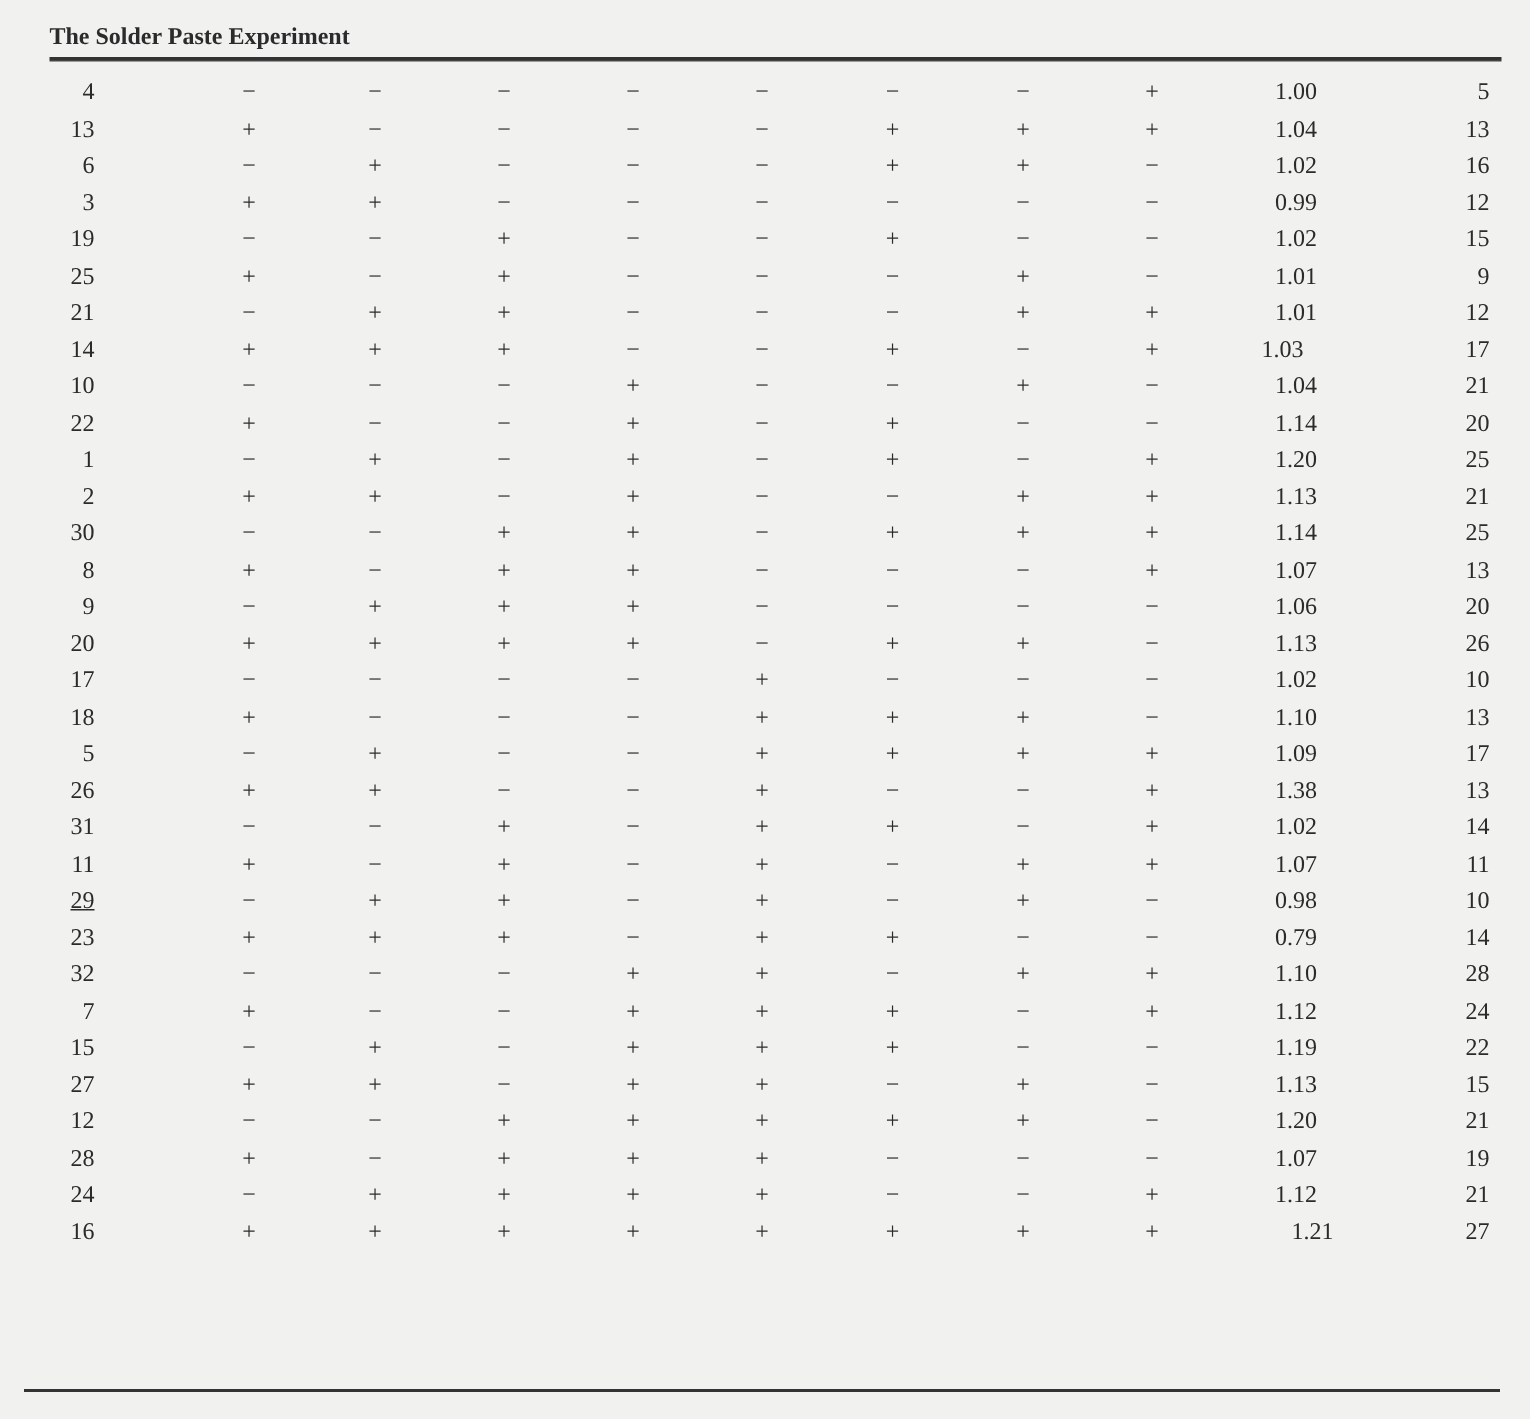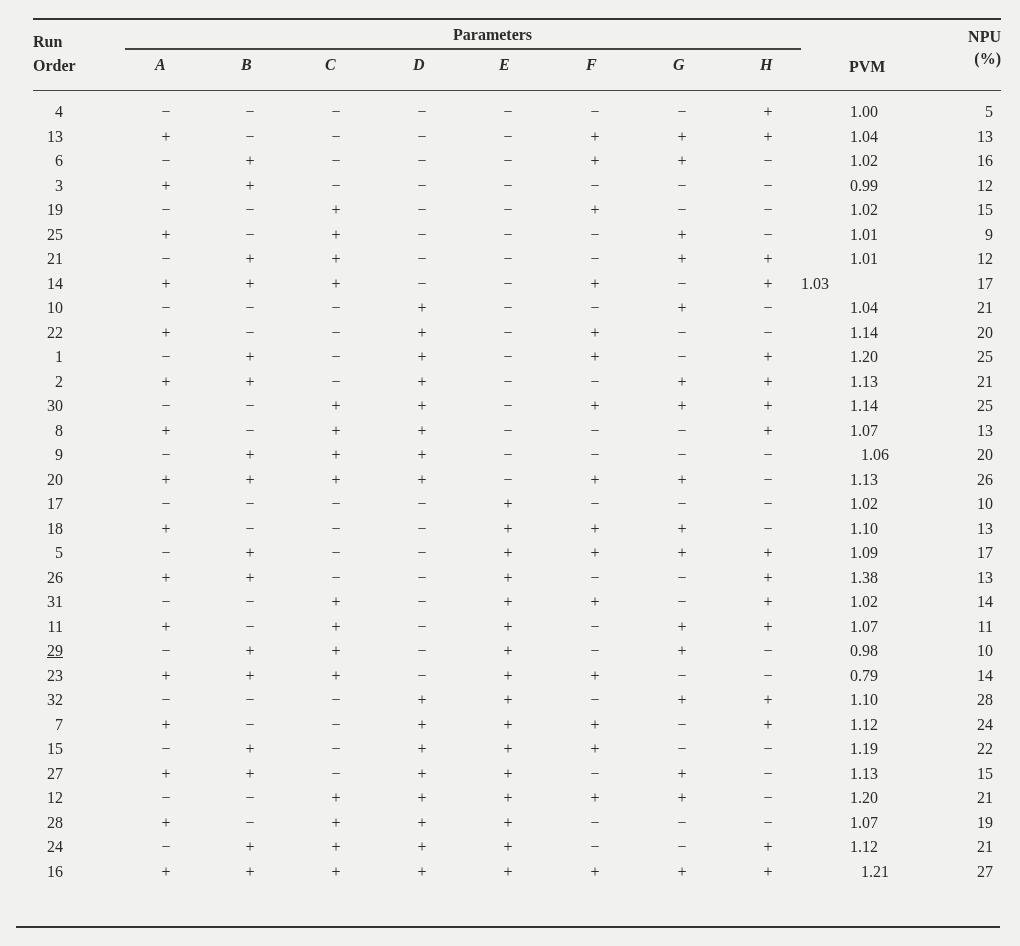--- a/index.html
+++ b/index.html
@@ -30,43 +30,23 @@
     .hdr-pvm { position: absolute; left: 816px; top: 38px; font-weight: bold; font-size: 16px; }
     .hdr-npu { position: absolute; left: 920px; top: 6px; font-weight: bold; font-size: 16px; text-align: right; line-height: 22px; width: 48px; }
     .cell { position: absolute; font-size: 16px; }
     .rows { position: relative; height: 790px; }
     .bottom-rule { position: absolute; left: 16px; top: 926px; width: 984px; height: 2px; background: #333; }
   </style>
 </head>
 <body>
 
 <div class="page">
+  <div class="caption">The Solder Paste Experiment</div>
   <div class="rule-thick" style="margin-top:4px;"></div>
 
-  <div class="hdr-wrap">
-    <div class="hdr-run">
-      <div>Run</div>
-      <div>Order</div>
-    </div>
-    <div class="hdr-params">Parameters</div>
-    <div class="hdr-params-rule"></div>
-    <div class="hdr-col" style="left:122px">A</div>
-    <div class="hdr-col" style="left:208px">B</div>
-    <div class="hdr-col" style="left:292px">C</div>
-    <div class="hdr-col" style="left:380px">D</div>
-    <div class="hdr-col" style="left:466px">E</div>
-    <div class="hdr-col" style="left:553px">F</div>
-    <div class="hdr-col" style="left:640px">G</div>
-    <div class="hdr-col" style="left:727px">H</div>
-    <div class="hdr-pvm">PVM</div>
-    <div class="hdr-npu">
-      <div>NPU</div>
-      <div>(%)</div>
-    </div>
-  </div>
   <div class="rule-thin"></div>
 
   <div class="rows" id="rows">
       <div style="position: absolute; left: 0px; top: 12px; width: 968px; height: 22px;">
         <span class="cell" style="left: 0px; width: 30px; text-align: right;">4</span>
         <span class="cell" style="left: 126px; width: 14px; text-align: center;">−</span>
         <span class="cell" style="left: 210px; width: 14px; text-align: center;">−</span>
         <span class="cell" style="left: 296px; width: 14px; text-align: center;">−</span>
         <span class="cell" style="left: 382px; width: 14px; text-align: center;">−</span>
         <span class="cell" style="left: 468px; width: 14px; text-align: center;">−</span>
@@ -157,21 +137,21 @@
       <div style="position: absolute; left: 0px; top: 183.5px; width: 968px; height: 22px;">
         <span class="cell" style="left: 0px; width: 30px; text-align: right;">14</span>
         <span class="cell" style="left: 126px; width: 14px; text-align: center;">+</span>
         <span class="cell" style="left: 210px; width: 14px; text-align: center;">+</span>
         <span class="cell" style="left: 296px; width: 14px; text-align: center;">+</span>
         <span class="cell" style="left: 382px; width: 14px; text-align: center;">−</span>
         <span class="cell" style="left: 468px; width: 14px; text-align: center;">−</span>
         <span class="cell" style="left: 555px; width: 14px; text-align: center;">+</span>
         <span class="cell" style="left: 642px; width: 14px; text-align: center;">−</span>
         <span class="cell" style="left: 728px; width: 14px; text-align: center;">+</span>
-        <span class="cell" style="left: 768px; width: 50px; text-align: left;">1.03</span>
+        <span class="cell" style="left: 786px; width: 50px; text-align: right;">1.03</span>
         <span class="cell" style="left: 930px; width: 30px; text-align: right;">17</span>
       </div>
       <div style="position: absolute; left: 0px; top: 208px; width: 968px; height: 22px;">
         <span class="cell" style="left: 0px; width: 30px; text-align: right;">10</span>
         <span class="cell" style="left: 126px; width: 14px; text-align: center;">−</span>
         <span class="cell" style="left: 210px; width: 14px; text-align: center;">−</span>
         <span class="cell" style="left: 296px; width: 14px; text-align: center;">−</span>
         <span class="cell" style="left: 382px; width: 14px; text-align: center;">+</span>
         <span class="cell" style="left: 468px; width: 14px; text-align: center;">−</span>
         <span class="cell" style="left: 555px; width: 14px; text-align: center;">−</span>
@@ -248,21 +228,21 @@
       <div style="position: absolute; left: 0px; top: 355px; width: 968px; height: 22px;">
         <span class="cell" style="left: 0px; width: 30px; text-align: right;">9</span>
         <span class="cell" style="left: 126px; width: 14px; text-align: center;">−</span>
         <span class="cell" style="left: 210px; width: 14px; text-align: center;">+</span>
         <span class="cell" style="left: 296px; width: 14px; text-align: center;">+</span>
         <span class="cell" style="left: 382px; width: 14px; text-align: center;">+</span>
         <span class="cell" style="left: 468px; width: 14px; text-align: center;">−</span>
         <span class="cell" style="left: 555px; width: 14px; text-align: center;">−</span>
         <span class="cell" style="left: 642px; width: 14px; text-align: center;">−</span>
         <span class="cell" style="left: 728px; width: 14px; text-align: center;">−</span>
-        <span class="cell" style="left: 806px; width: 50px; text-align: right;">1.06</span>
+        <span class="cell" style="left: 806px; width: 50px; text-align: center;">1.06</span>
         <span class="cell" style="left: 930px; width: 30px; text-align: right;">20</span>
       </div>
       <div style="position: absolute; left: 0px; top: 379.5px; width: 968px; height: 22px;">
         <span class="cell" style="left: 0px; width: 30px; text-align: right;">20</span>
         <span class="cell" style="left: 126px; width: 14px; text-align: center;">+</span>
         <span class="cell" style="left: 210px; width: 14px; text-align: center;">+</span>
         <span class="cell" style="left: 296px; width: 14px; text-align: center;">+</span>
         <span class="cell" style="left: 382px; width: 14px; text-align: center;">+</span>
         <span class="cell" style="left: 468px; width: 14px; text-align: center;">−</span>
         <span class="cell" style="left: 555px; width: 14px; text-align: center;">+</span>

